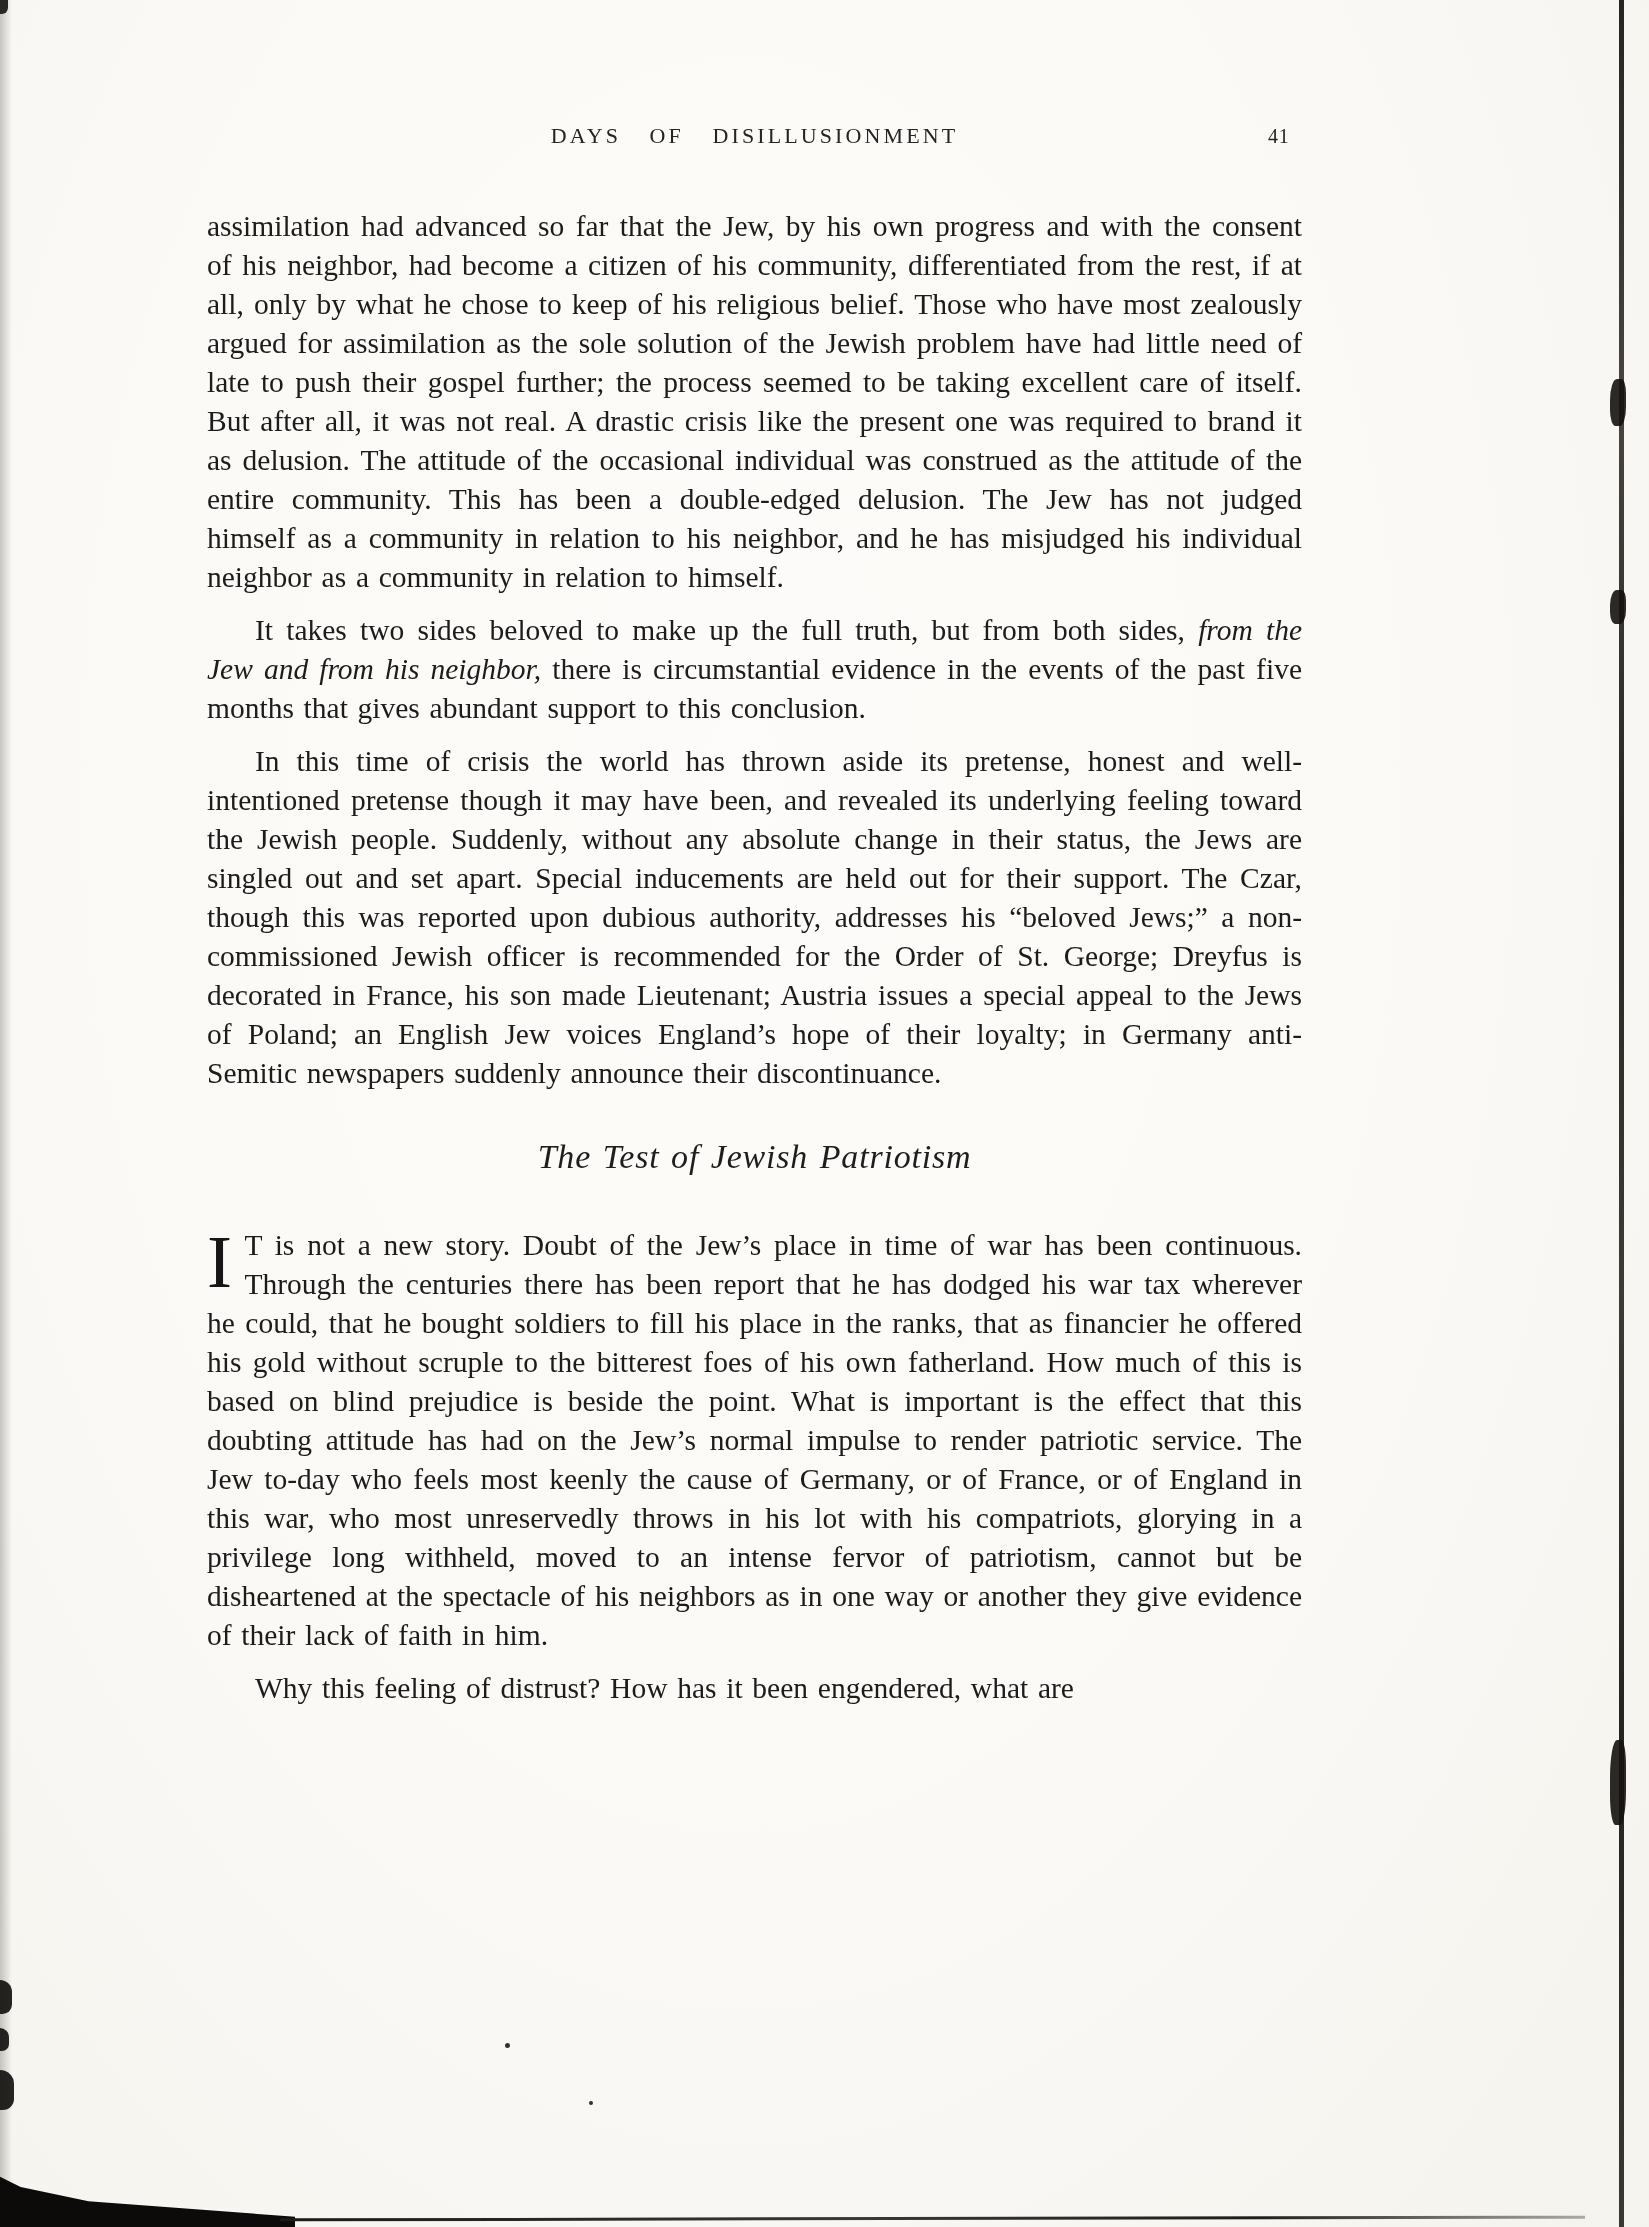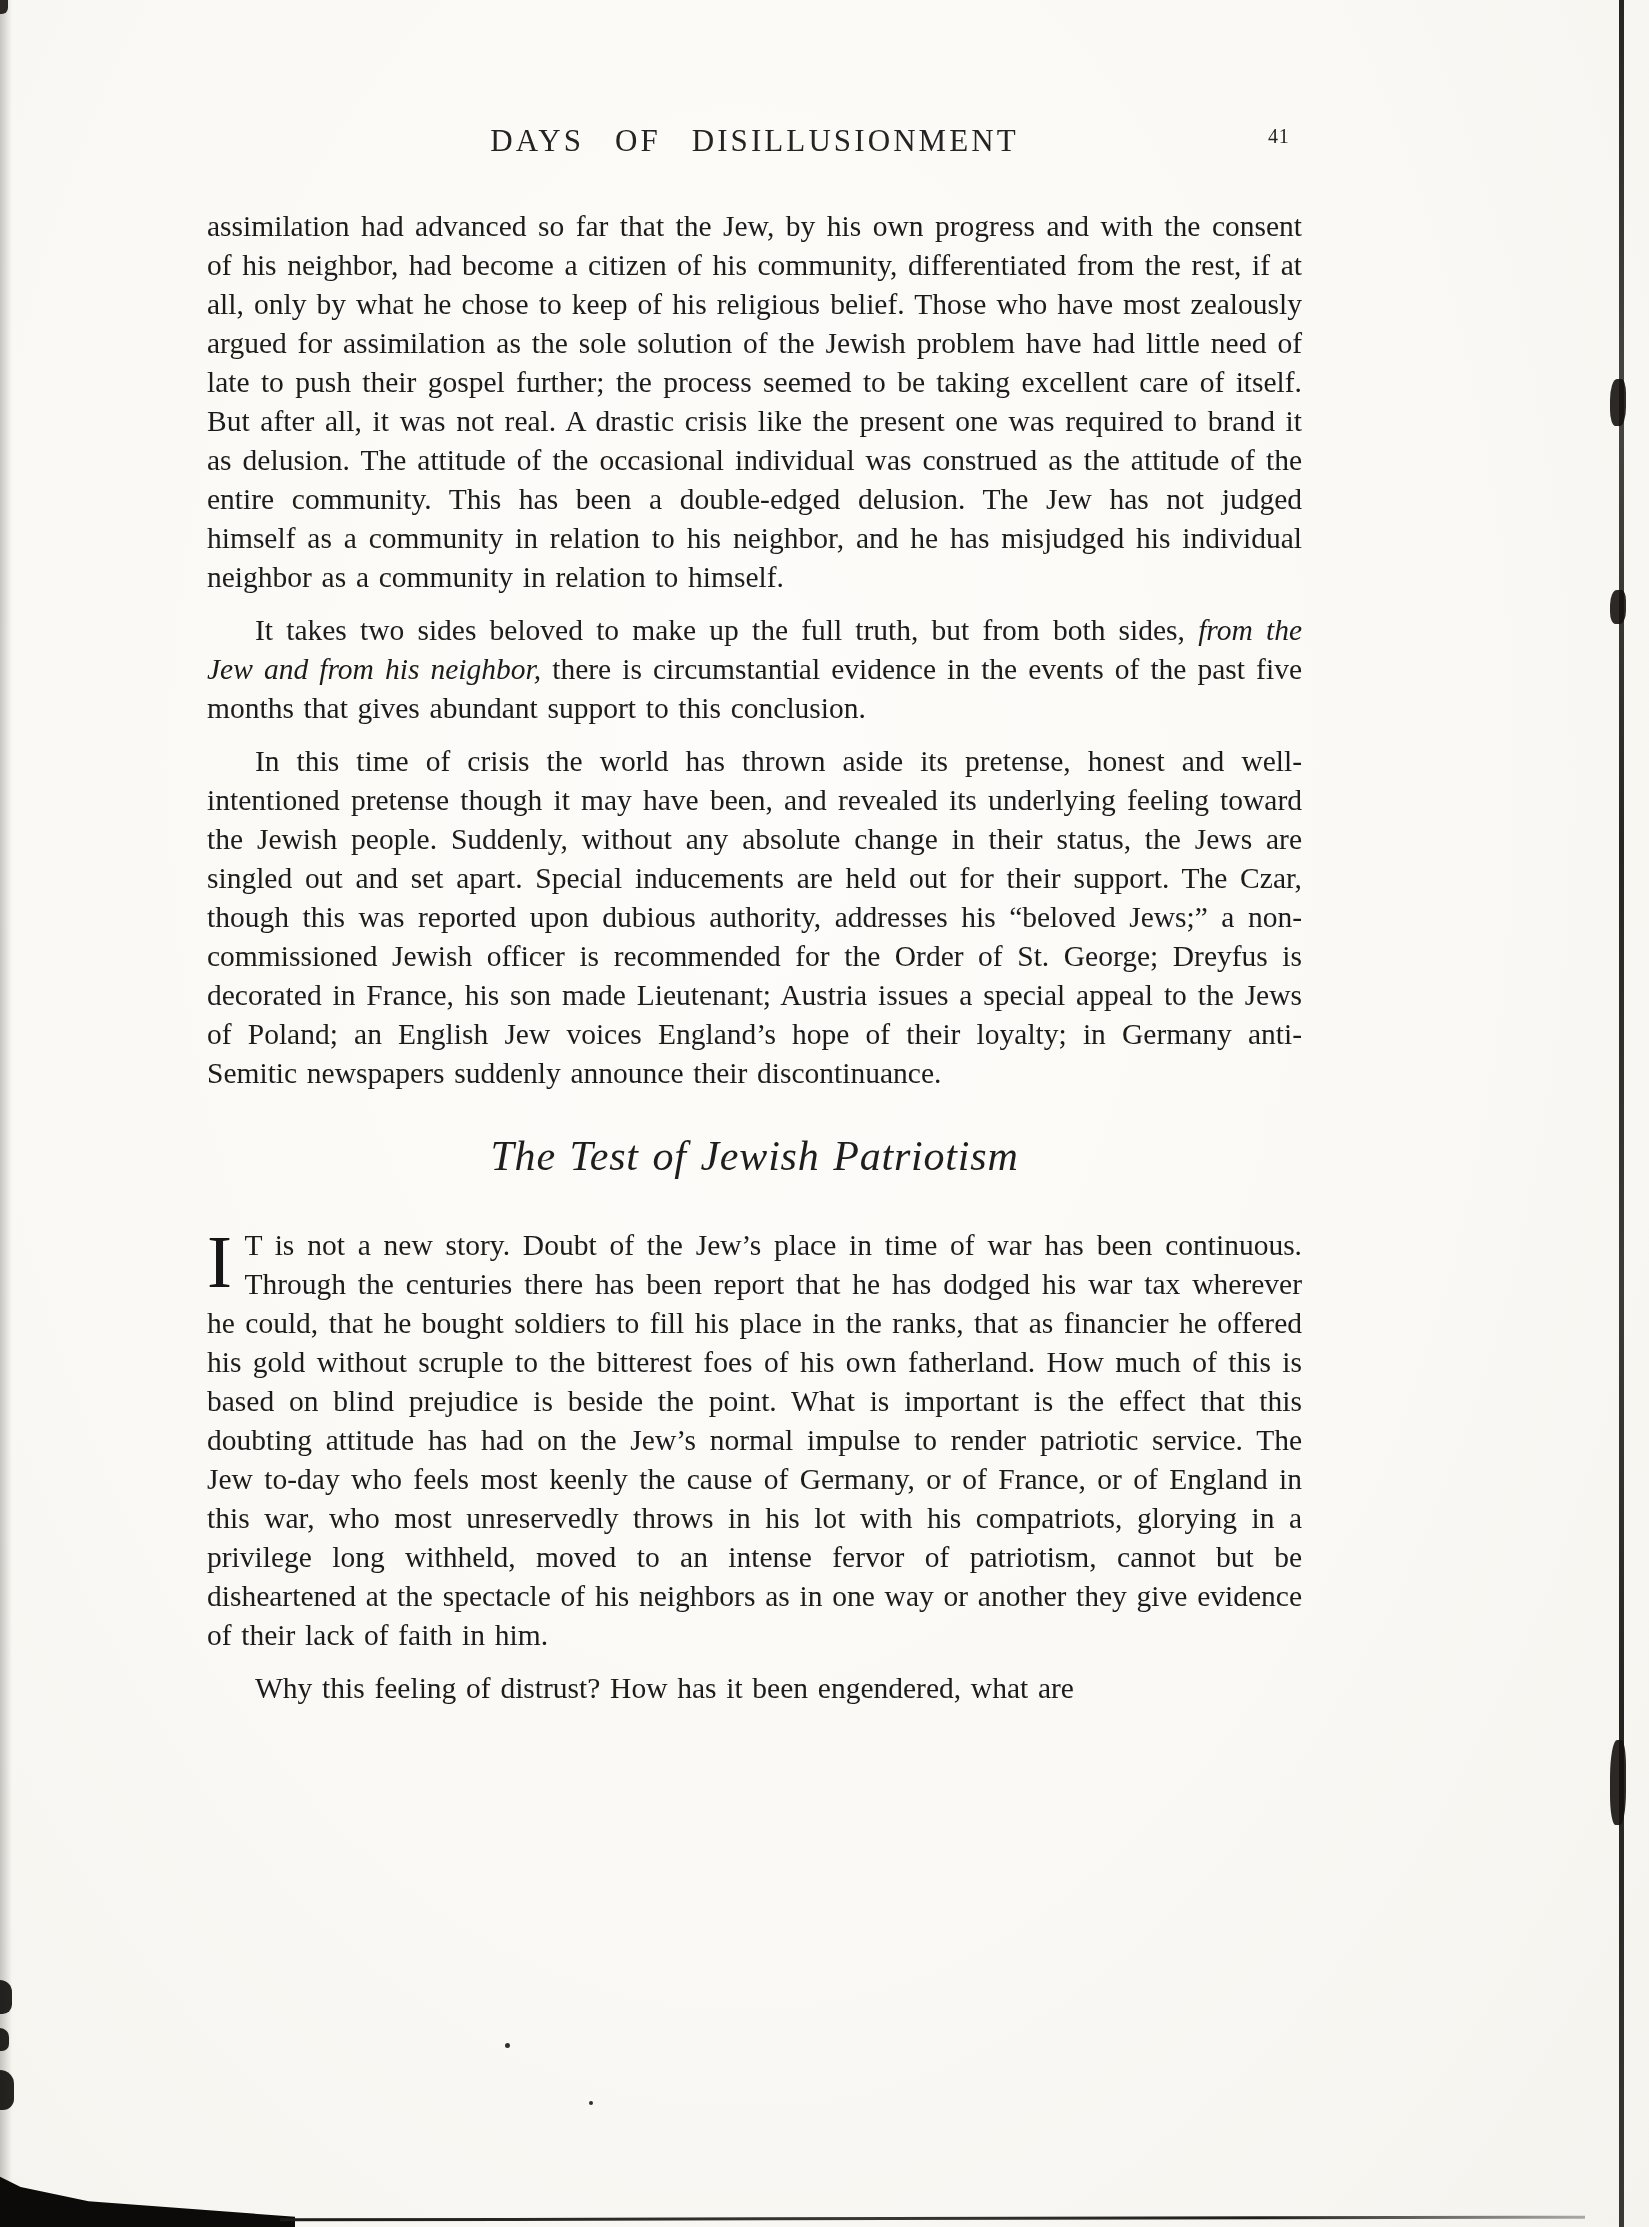--- a/index.html
+++ b/index.html
@@ -19,21 +19,21 @@
 
   
   .page-header {
     position: absolute;
     top: 123px;
     left: 193px;
     width: 1123px;
     text-align: center;
   }
   .running-title {
-    font-size: 31px;
+    font-size: 22px;
     letter-spacing: 3.1px;
     word-spacing: 20px;
     color: #242424;
   }
   .page-number {
     position: absolute;
     right: 26.4px;
     top: 1.6px;
     font-size: 20px;
     letter-spacing: 0.8px;
@@ -50,21 +50,21 @@
     line-height: 39px;
     text-align: justify;
     word-spacing: 0.08em;
   }
   .para { margin: 14px; }
   .para.indent { text-indent: 48px; }
   .para .italic-run { font-style: italic; }
 
   .section-heading {
     margin: 44px 0 50px 0;
-    font-size: 42px;
+    font-size: 34px;
     font-weight: normal;
     font-style: italic;
     text-align: center;
     letter-spacing: 0.8px;
     text-indent: 0;
     color: #1e1e1e;
   }
 
   .dropcap {
     float: left;

